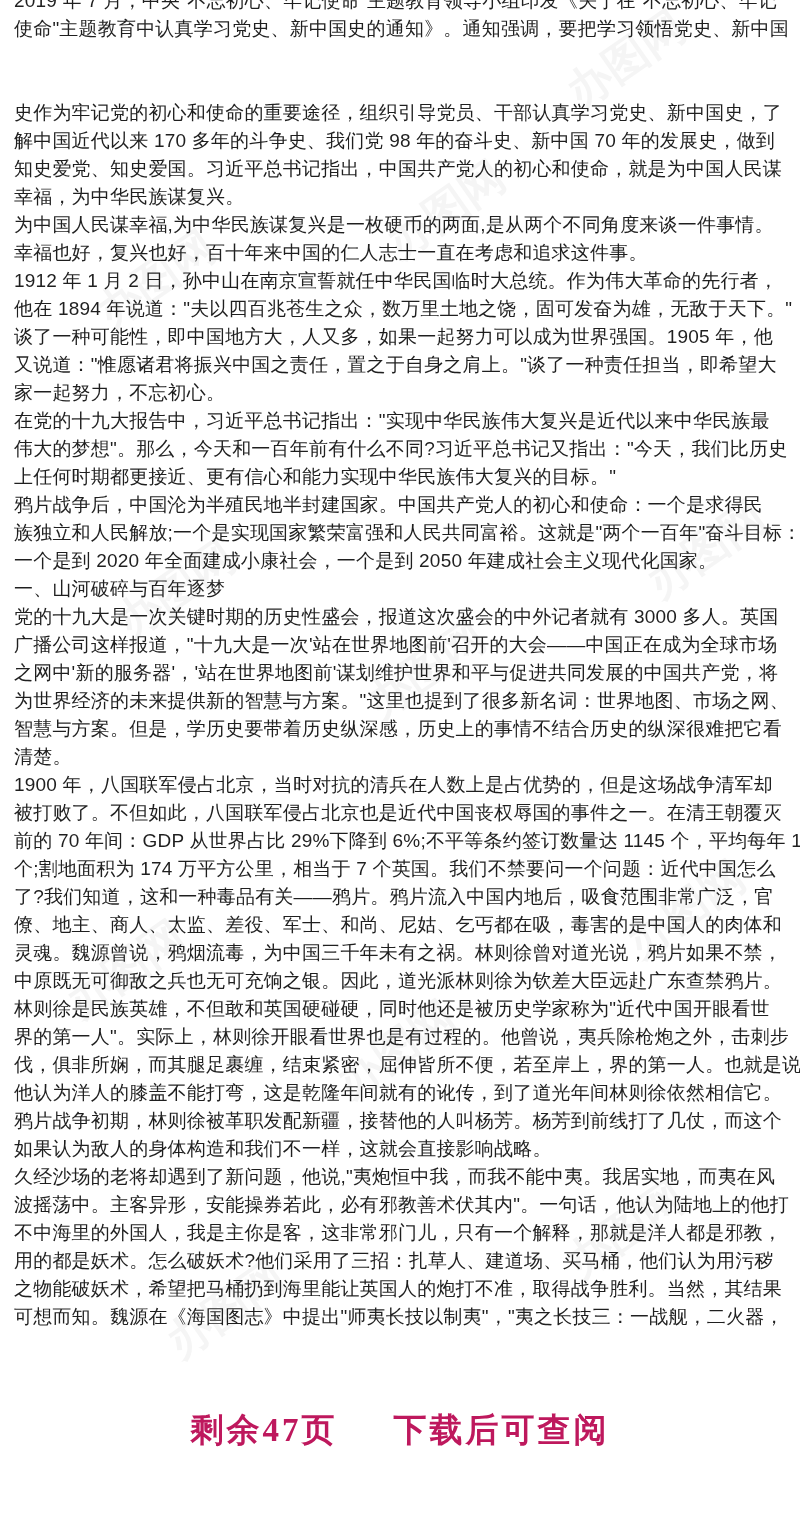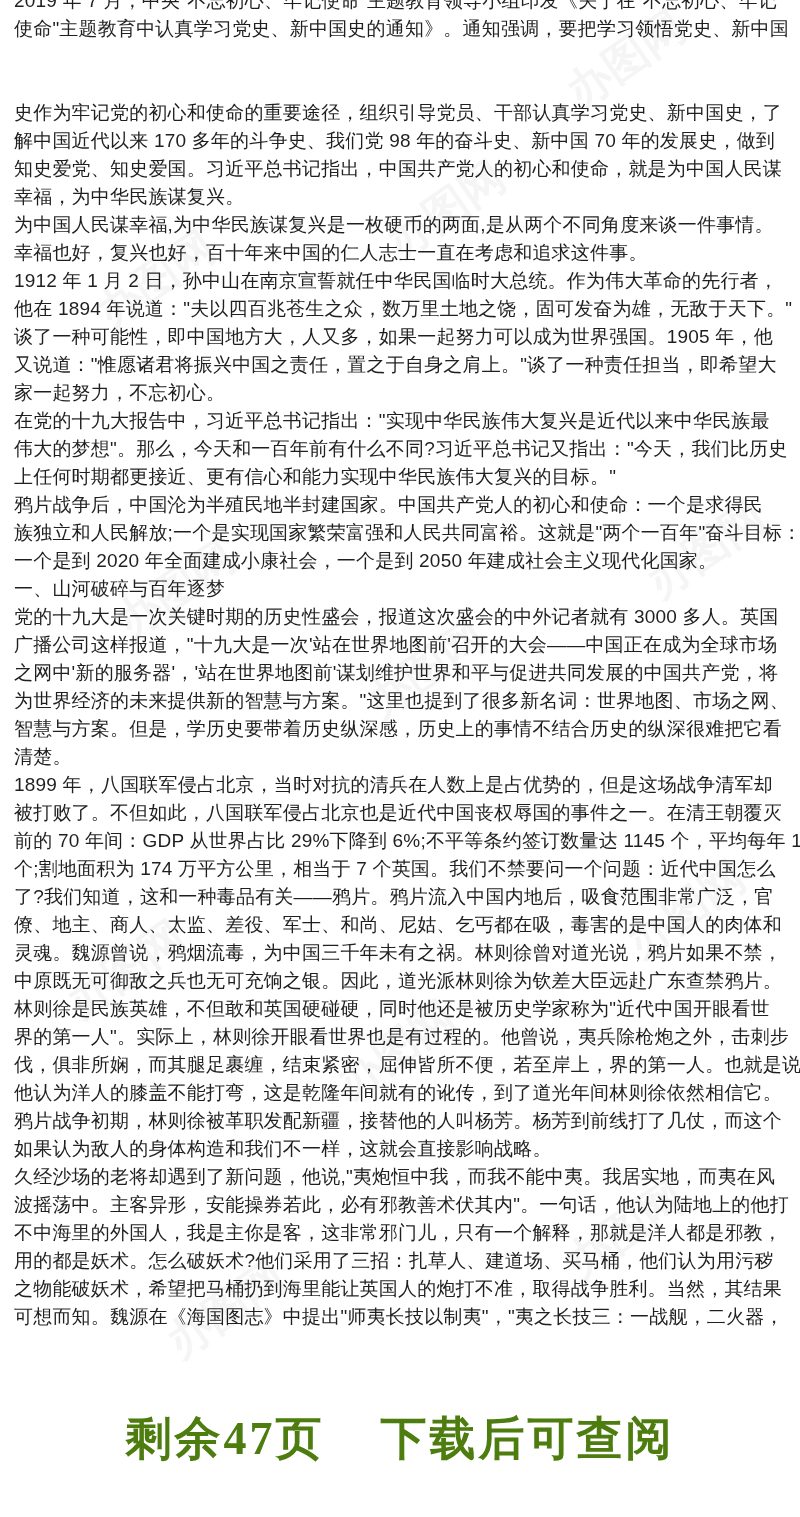--- a/index.html
+++ b/index.html
@@ -48,22 +48,22 @@
   }
   .preview-footer {
     position: absolute;
     top: 1408px;
     left: 0;
     width: 100%;
     text-align: center;
     z-index: 3;
     font-family: "Liberation Serif", "DejaVu Serif", serif;
     font-weight: bold;
-    font-size: 46px;
-    color: #4d7c0f;
+    font-size: 33px;
+    color: #be185d;
     letter-spacing: 3px;
   }
   .preview-footer .seg-gap {
     display: inline-block;
     width: 56px;
   }
 </style>
 </head>
 <body>
 
@@ -105,21 +105,21 @@
       <div class="doc-line">鸦片战争后，中国沦为半殖民地半封建国家。中国共产党人的初心和使命：一个是求得民</div>
       <div class="doc-line">族独立和人民解放;一个是实现国家繁荣富强和人民共同富裕。这就是"两个一百年"奋斗目标：</div>
       <div class="doc-line">一个是到 2020 年全面建成小康社会，一个是到 2050 年建成社会主义现代化国家。</div>
       <div class="doc-line">一、山河破碎与百年逐梦</div>
       <div class="doc-line">党的十九大是一次关键时期的历史性盛会，报道这次盛会的中外记者就有 3000 多人。英国</div>
       <div class="doc-line">广播公司这样报道，"十九大是一次'站在世界地图前'召开的大会——中国正在成为全球市场</div>
       <div class="doc-line">之网中'新的服务器'，'站在世界地图前'谋划维护世界和平与促进共同发展的中国共产党，将</div>
       <div class="doc-line">为世界经济的未来提供新的智慧与方案。"这里也提到了很多新名词：世界地图、市场之网、</div>
       <div class="doc-line">智慧与方案。但是，学历史要带着历史纵深感，历史上的事情不结合历史的纵深很难把它看</div>
       <div class="doc-line">清楚。</div>
-      <div class="doc-line">1899 年，八国联军侵占北京，当时对抗的清兵在人数上是占优势的，但是这场战争清军却</div>
+      <div class="doc-line">1900 年，八国联军侵占北京，当时对抗的清兵在人数上是占优势的，但是这场战争清军却</div>
       <div class="doc-line">被打败了。不但如此，八国联军侵占北京也是近代中国丧权辱国的事件之一。在清王朝覆灭</div>
       <div class="doc-line">前的 70 年间：GDP 从世界占比 29%下降到 6%;不平等条约签订数量达 1145 个，平均每年 16</div>
       <div class="doc-line">个;割地面积为 174 万平方公里，相当于 7 个英国。我们不禁要问一个问题：近代中国怎么</div>
       <div class="doc-line">了?我们知道，这和一种毒品有关——鸦片。鸦片流入中国内地后，吸食范围非常广泛，官</div>
       <div class="doc-line">僚、地主、商人、太监、差役、军士、和尚、尼姑、乞丐都在吸，毒害的是中国人的肉体和</div>
       <div class="doc-line">灵魂。魏源曾说，鸦烟流毒，为中国三千年未有之祸。林则徐曾对道光说，鸦片如果不禁，</div>
       <div class="doc-line">中原既无可御敌之兵也无可充饷之银。因此，道光派林则徐为钦差大臣远赴广东查禁鸦片。</div>
       <div class="doc-line">林则徐是民族英雄，不但敢和英国硬碰硬，同时他还是被历史学家称为"近代中国开眼看世</div>
       <div class="doc-line">界的第一人"。实际上，林则徐开眼看世界也是有过程的。他曾说，夷兵除枪炮之外，击刺步</div>
       <div class="doc-line">伐，俱非所娴，而其腿足裹缠，结束紧密，屈伸皆所不便，若至岸上，界的第一人。也就是说，</div>

